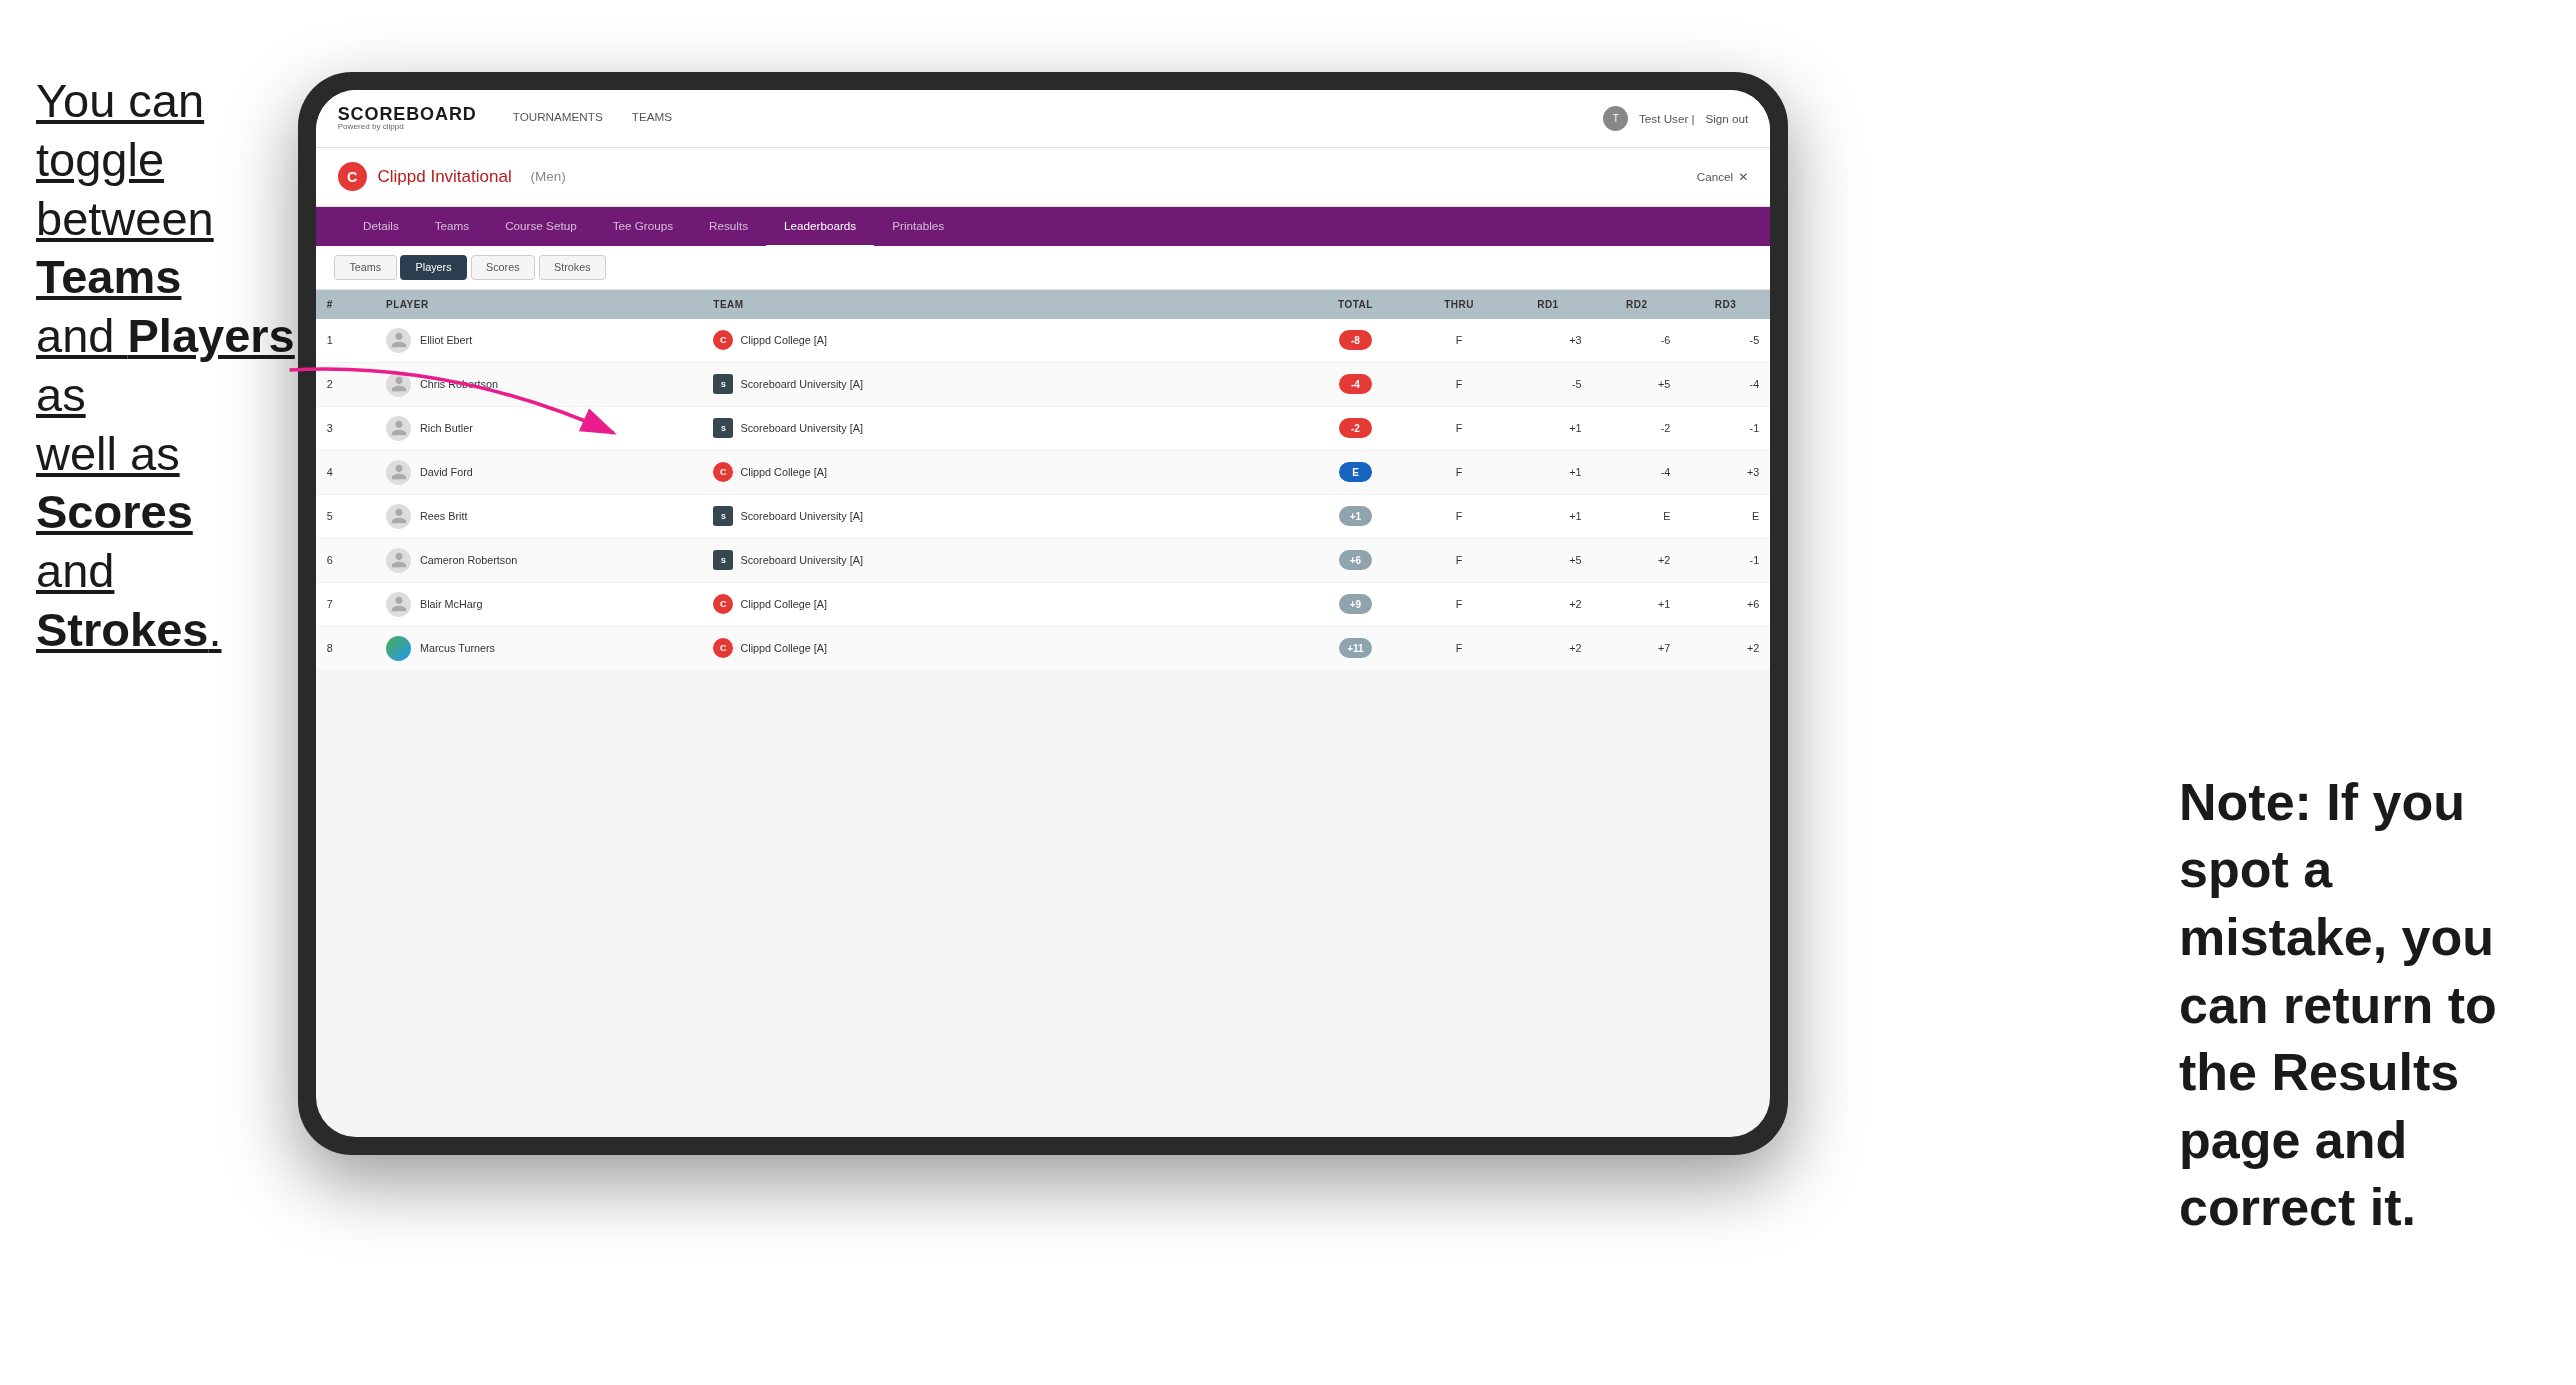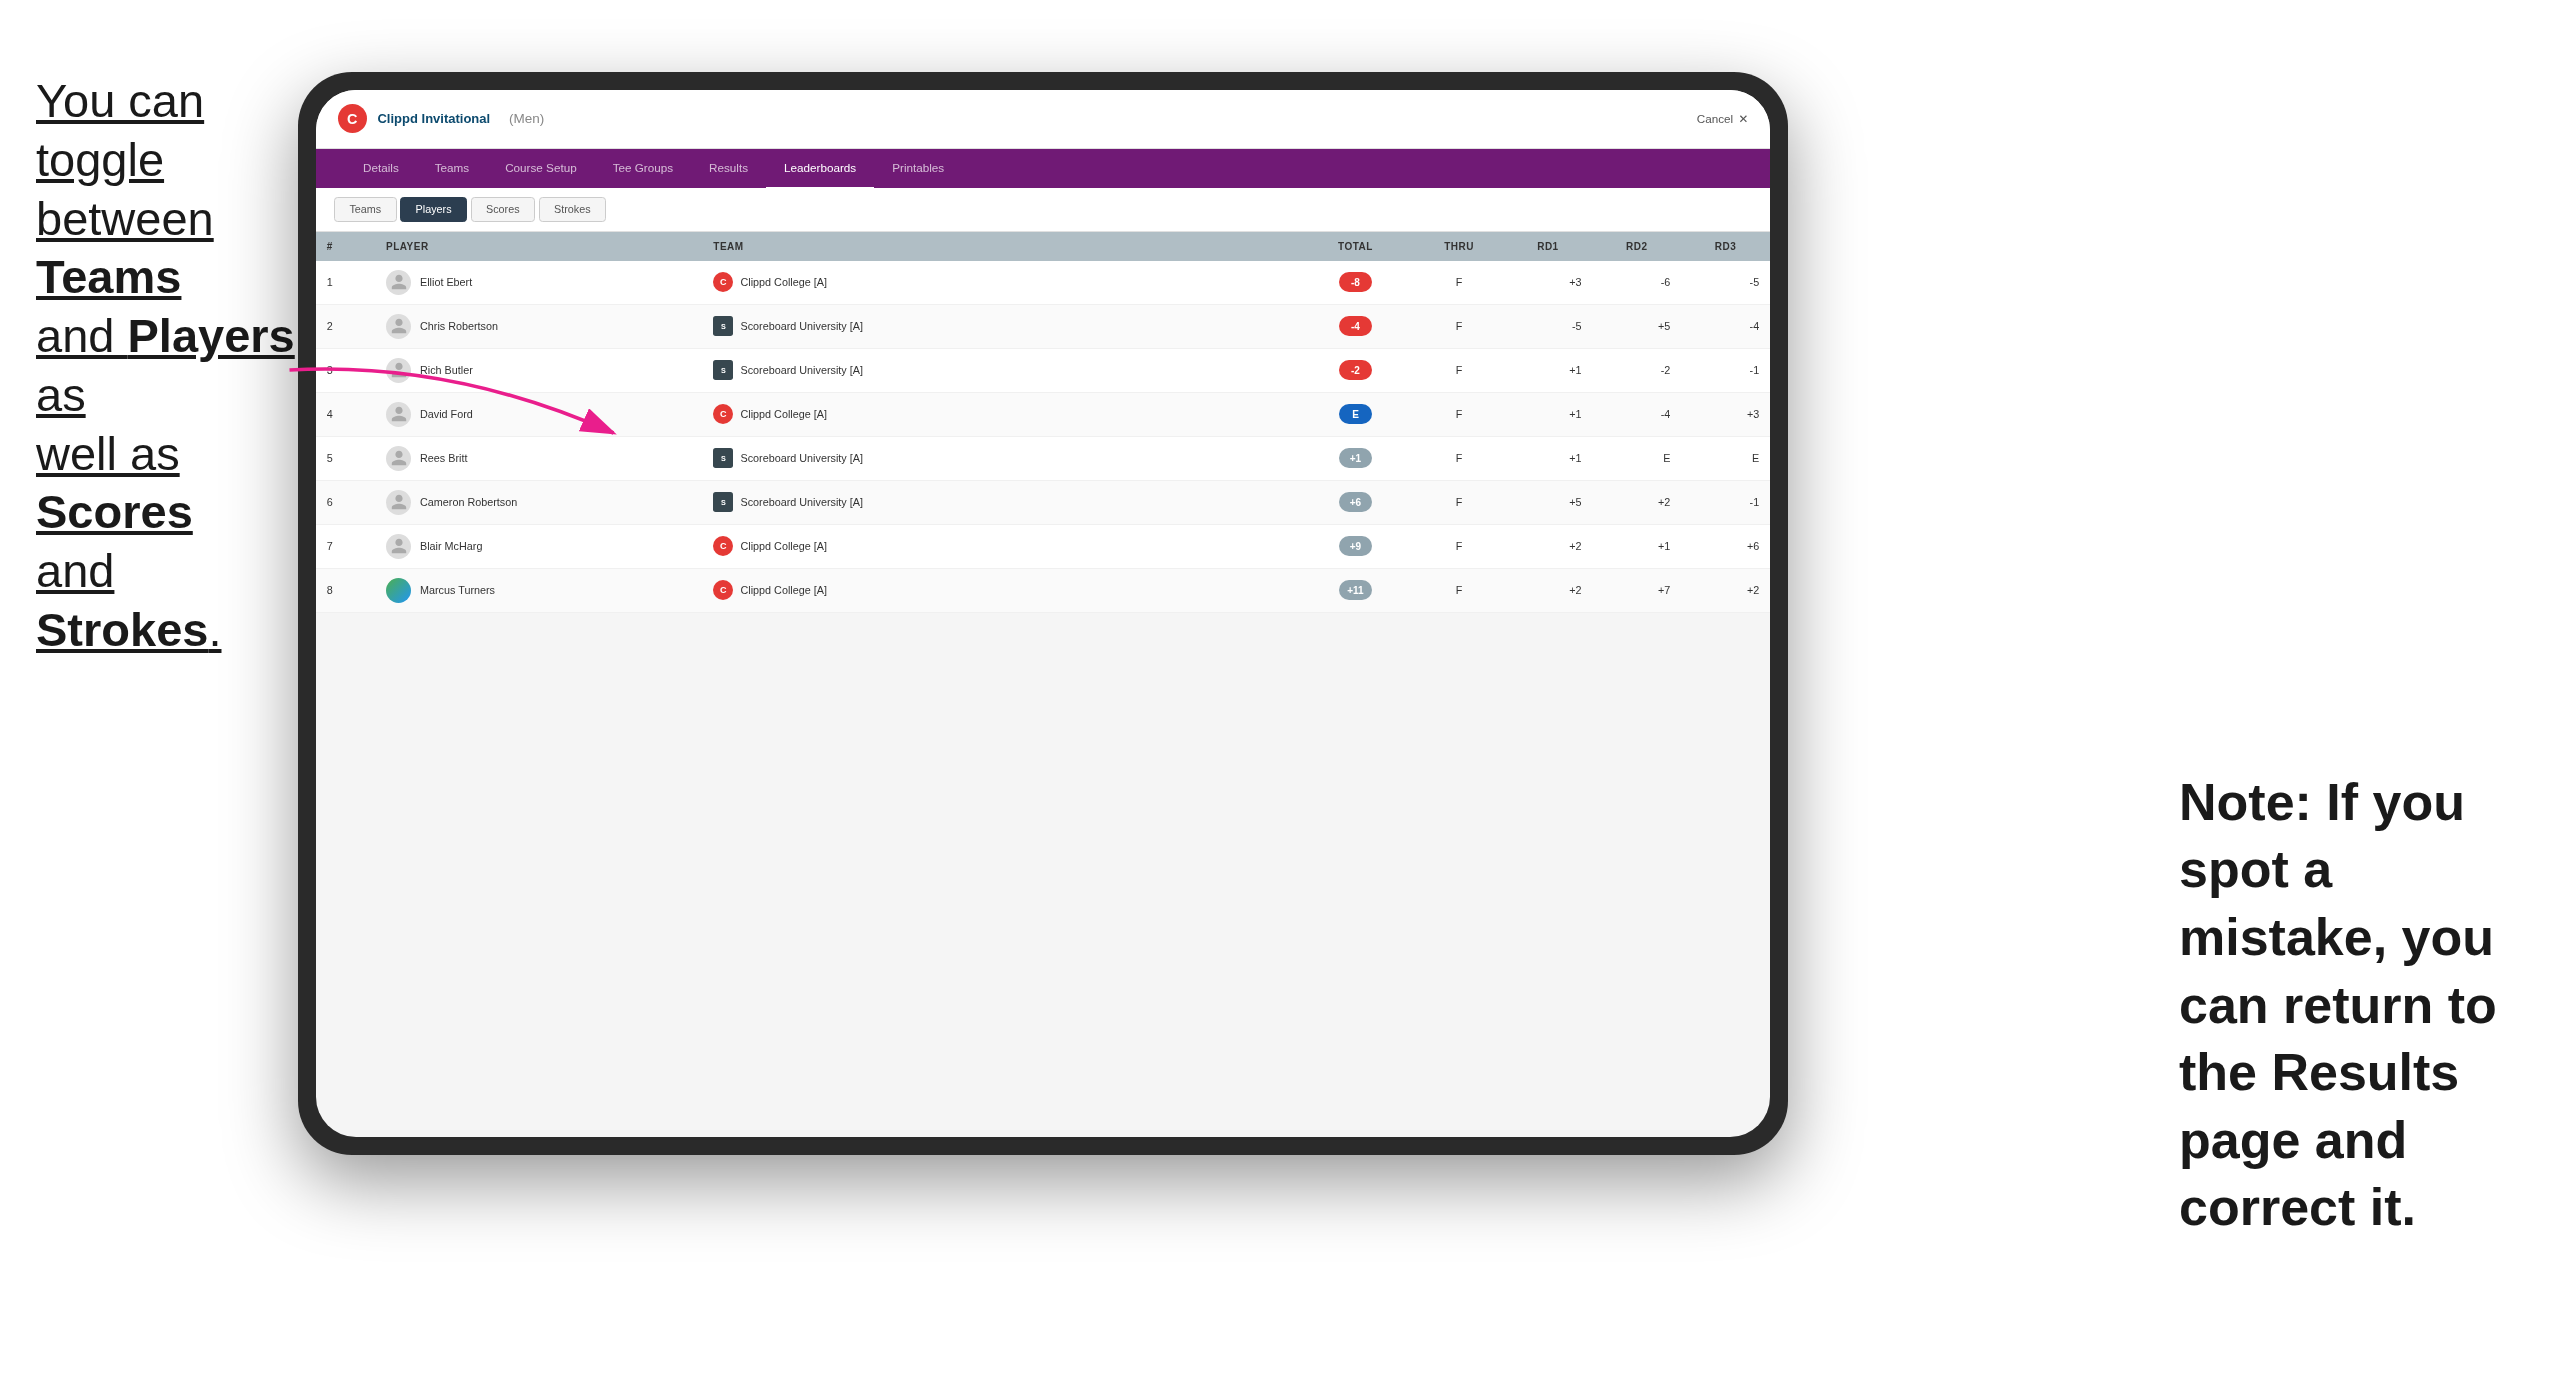--- a/index.html
+++ b/index.html
@@ -148,23 +148,23 @@
       border-radius: 50%;
       display: flex;
       align-items: center;
       justify-content: center;
       color: white;
       font-weight: 700;
       font-size: 14.4px;
     }
 
     .tournament-name {
-      font-size: 13px;
-      font-weight: 700;
-      color: #0c4a6e;
+      font-size: 17px;
+      font-weight: 400;
+      color: #b91c1c;
     }
     .tournament-type {
       font-size: 13.5px;
       color: #888;
       margin-left: 8px;
     }
 
     .cancel-btn {
       font-size: 11.7px;
       color: #555;
@@ -361,20 +361,37 @@
   and <b>Strokes</b>.
 </div>
 
 <div class="right-annotation" style="position:absolute; right:36px; bottom:144px; width:361px; font-size:52px;">
   <b>Note: If you spot a mistake, you can return to the Results page and correct it.</b>
 </div>
 
 <div class="tablet-frame">
   <div class="tablet-screen">
 
+    <div class="app-header">
+      <div class="app-header-left">
+        <div class="scoreboard-logo">
+          <span class="logo-main">SCOREBOARD</span>
+          <span class="logo-sub">Powered by clippd</span>
+        </div>
+        <nav class="nav-links">
+          <a class="nav-link">TOURNAMENTS</a>
+          <a class="nav-link">TEAMS</a>
+        </nav>
+      </div>
+      <div class="app-header-right">
+        <div class="user-avatar-small">T</div>
+        <span>Test User |</span>
+        <a style="color:#555; text-decoration:none;">Sign out</a>
+      </div>
+    </div>
 
     <div class="tournament-header">
       <div class="tournament-title-row">
         <div class="clippd-c-icon">C</div>
         <span class="tournament-name">Clippd Invitational</span>
         <span class="tournament-type">(Men)</span>
       </div>
       <div class="cancel-btn">
         <span>Cancel</span>
         <span>✕</span>

